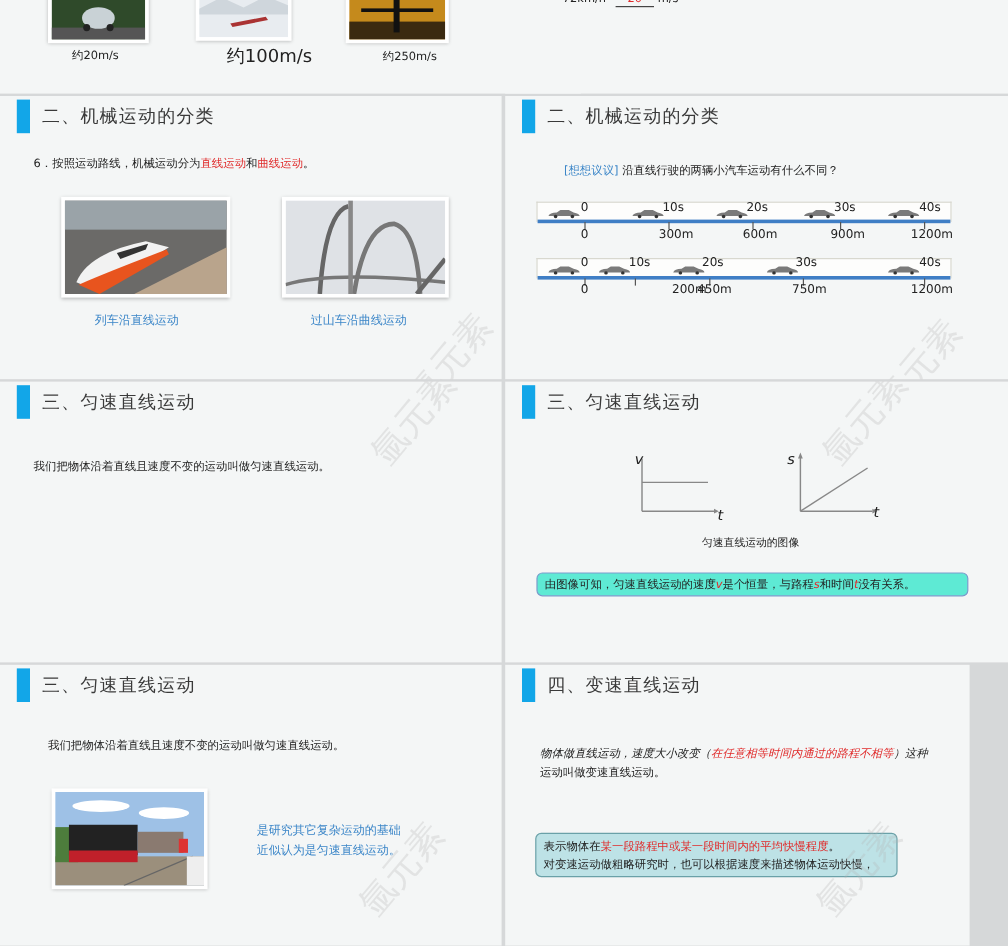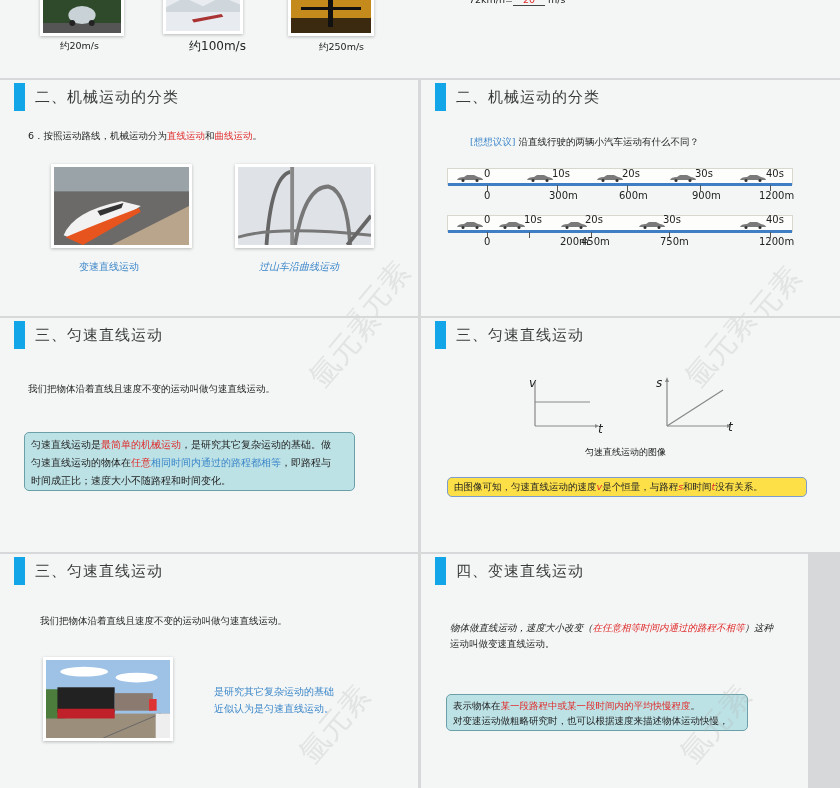--- a/index.html
+++ b/index.html
@@ -10,21 +10,21 @@
   .bar{width:11px;height:28px;background:#12a6e8;margin-right:10px;}
   .ttl{font-size:15px;color:#3a3a3a;letter-spacing:1px;white-space:nowrap;}
   .txt{position:absolute;font-size:9.5px;color:#222;white-space:nowrap;}
   .red{color:#e02b2b;}
   .blue{color:#3b86c8;}
   .photo{position:absolute;background:#fff;box-shadow:0 1px 3px rgba(0,0,0,.25);padding:3px;box-sizing:border-box;}
   .photo .img{width:100%;height:100%;}
   .cap{position:absolute;font-size:10px;color:#3b86c8;white-space:nowrap;}
   .greenbox{position:absolute;background:#bde2e6;border:1.5px solid #6aa1a8;border-radius:5px;
             font-size:10px;color:#222;line-height:18px;padding:3px 6px;box-sizing:border-box;}
-  .bluebox{position:absolute;background:#fde047;border:1.5px solid #7b9ccc;border-radius:5px;
+  .bluebox{position:absolute;background:#5eead4;border:1.5px solid #7b9ccc;border-radius:5px;
            font-size:9.5px;color:#222;padding:3px 6px;box-sizing:border-box;white-space:nowrap;}
   .wm{position:absolute;font-size:30px;color:rgba(180,180,180,.28);transform:rotate(-50deg);
       white-space:nowrap;pointer-events:none;}
   .track{position:absolute;left:26px;width:344px;height:16px;border:1px solid #d8d8cf;border-bottom:none;background:#fdfdfc;}
   .track .line{position:absolute;left:0;right:0;bottom:-1px;height:3px;background:#3f7ec5;}
   .car{position:absolute;bottom:2px;width:28px;height:8px;}
   .lbl{position:absolute;font-size:10px;color:#222;}
   .tick{position:absolute;width:1px;height:6px;background:#555;}
 </style>
 </head>
@@ -42,21 +42,21 @@
   </div>
   <div class="cap" style="left:60px;top:40px;color:#222;font-size:9.5px;">约20m/s</div>
 
   <div class="photo" style="left:163px;top:-10px;width:80px;height:44px;">
     <svg class="img" viewBox="0 0 80 40" preserveAspectRatio="none">
       <rect width="80" height="40" fill="#e8ecf0"></rect>
         <path d="M0 15 L20 5 L40 14 L60 4 L80 12 L80 20 L0 20Z" fill="#cfd6dc"></path>
       <path d="M28 28 L60 22 L62 25 L30 31Z" fill="#a33"></path>
     </svg>
   </div>
-  <div class="cap" style="left:189px;top:38px;color:#222;font-size:12px;">约100m/s</div>
+  <div class="cap" style="left:189px;top:38px;color:#222;font-size:15px;">约100m/s</div>
 
   <div class="photo" style="left:288px;top:-10px;width:86px;height:46px;">
     <svg class="img" viewBox="0 0 80 40" preserveAspectRatio="none">
       <rect width="80" height="40" fill="#c58a1c"></rect>
         <rect y="25" width="80" height="15" fill="#3b2a10"></rect>
       <rect x="10" y="14" width="60" height="3" fill="#111"></rect>
         <rect x="37" y="4" width="5" height="30" fill="#111"></rect>
     </svg>
   </div>
   <div class="cap" style="left:319px;top:41px;color:#222;font-size:9.5px;">约250m/s</div>
@@ -80,32 +80,32 @@
   <div class="photo" style="left:51px;top:84px;width:141px;height:84px;">
     <svg class="img" viewBox="0 0 140 80" preserveAspectRatio="none">
       <rect width="140" height="80" fill="#6b6a68"></rect>
         <rect width="140" height="25" fill="#9aa3a8"></rect>
       <path d="M60 80 L140 40 L140 80Z" fill="#b9a48c"></path>
       <path d="M10 70 Q20 45 70 35 L90 40 L30 78Z" fill="#f2f2f2"></path>
       <path d="M12 72 Q40 60 88 42 L90 46 L30 80Z" fill="#e8541e"></path>
       <path d="M45 45 L72 37 L70 42 L48 50Z" fill="#333"></path>
     </svg>
   </div>
-  <div class="cap" style="left:79px;top:180px;">变速直线运动</div>
+  <div class="cap" style="left:79px;top:180px;">列车沿直线运动</div>
   <div class="photo" style="left:235px;top:84px;width:139px;height:84px;">
     <svg class="img" viewBox="0 0 140 80" preserveAspectRatio="none">
       <rect width="140" height="80" fill="#dfe2e6"></rect>
       <path d="M30 80 Q35 10 55 5" stroke="#666" stroke-width="4" fill="none"></path>
       <path d="M60 80 Q70 20 95 20 Q115 25 118 80" stroke="#777" stroke-width="4" fill="none"></path>
       <path d="M0 72 Q40 60 140 70" stroke="#777" stroke-width="3" fill="none"></path>
       <rect x="55" y="0" width="4" height="80" fill="#888"></rect>
       <path d="M115 80 L140 50" stroke="#666" stroke-width="4"></path>
     </svg>
   </div>
-  <div class="cap" style="left:259px;top:180px;font-style:italic;">过山车沿曲线运动</div>
+  <div class="cap" style="left:259px;top:180px;">过山车沿曲线运动</div>
   <div class="wm" style="left:330px;top:200px;">氩元素</div>
 </div>
 
 <div class="slide" style="left:421px;top:80px;width:419px;height:236px;">
   <div class="hdr">
     <div class="bar"></div>
     <div class="ttl">二、机械运动的分类</div>
   </div>
   <div class="txt" style="left:22px;top:56px;padding-left:27px;">
     <span class="blue">[想想议议]</span>
@@ -206,25 +206,20 @@
 
   <div class="wm" style="left:300px;top:205px;">氩元素</div>
 </div>
 
 <div class="slide" style="left:0;top:318px;width:418px;height:234px;">
   <div class="hdr">
     <div class="bar"></div>
     <div class="ttl">三、匀速直线运动</div>
   </div>
   <div class="txt" style="left:28px;top:65px;">我们把物体沿着直线且速度不变的运动叫做匀速直线运动。</div>
-  <div class="greenbox" style="left:24px;top:114px;width:331px;height:59px;white-space:nowrap;">
-    <div><span>匀速直线运动是</span><span class="red">最简单的机械运动</span><span>，是研究其它复杂运动的基础。做</span></div>
-    <div><span>匀速直线运动的物体在</span><span class="red">任意</span><span class="blue">相同时间内通过的路程都相等</span><span>，即路程与</span></div>
-    <div>时间成正比；速度大小不随路程和时间变化。</div>
-  </div>
   <div class="wm" style="left:300px;top:10px;">氩元素</div>
 </div>
 
 <div class="slide" style="left:421px;top:318px;width:419px;height:234px;">
   <div class="hdr">
     <div class="bar"></div>
     <div class="ttl">三、匀速直线运动</div>
   </div>
   <svg style="position:absolute;left:104px;top:56px;" width="80" height="64" viewBox="0 0 80 64">
     <line x1="10" y1="8" x2="10" y2="52" stroke="#888" stroke-width="1.2"></line>

